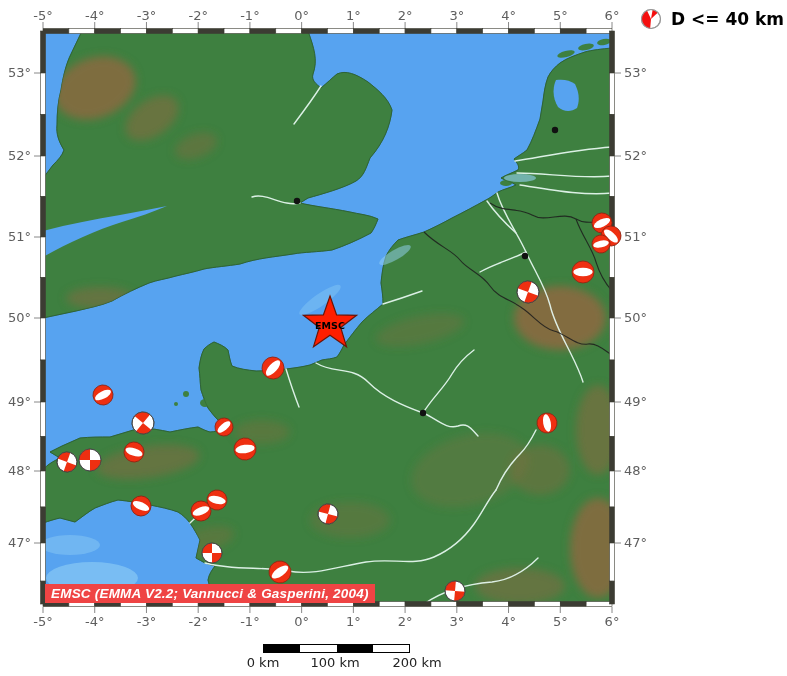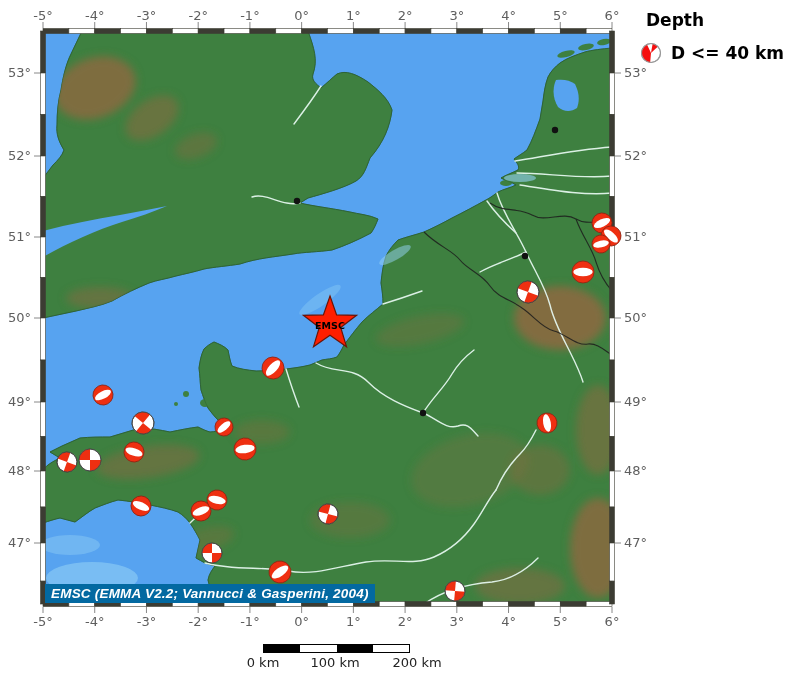--- a/index.html
+++ b/index.html
@@ -1,19 +1,19 @@
 <!DOCTYPE html>
 <html><head>
 <meta charset="utf-8">
 <style>
   html,body{margin:0;padding:0;background:#fff;}
   .stage{position:relative;width:787px;height:676px;background:#fff;overflow:hidden;
          font-family:"DejaVu Sans",sans-serif;}
   svg text{font-family:"DejaVu Sans",sans-serif;}
-  .credit-box{position:absolute;left:45px;top:584px;background:#0369a1;color:#fff;
+  .credit-box{position:absolute;left:45px;top:584px;background:#ef4444;color:#fff;
               font-family:"Liberation Sans",sans-serif;font-weight:bold;font-style:italic;
               font-size:13.5px;padding:2px 6px;white-space:nowrap;letter-spacing:.2px;}
   .legend{position:absolute;left:640px;top:6px;width:146px;}
   .legend-title{font-size:17px;font-weight:bold;color:#000;margin:4px 0 10px 6px;}
   .legend-item{display:flex;align-items:center;gap:9px;height:26px;}
   .legend-label{font-size:17px;font-weight:bold;color:#000;white-space:nowrap;}
   .scalebar{position:absolute;left:243px;top:640px;width:190px;height:32px;margin-left:8px;}
   .scalebar .bar{position:absolute;left:12px;top:4px;width:145px;height:7px;
                  border:1px solid #000;display:flex;}
   .scalebar .seg{height:100%;}
@@ -417,21 +417,20 @@
       <polygon id="star-poly" stroke-width="1.2" fill="#ff1e00" stroke="#6b1405" points="330.0,296.0 336.6,314.9 356.6,315.3 340.7,327.5 346.5,346.7 330.0,335.2 313.5,346.7 319.3,327.5 303.4,315.3 323.4,314.9"></polygon>
       <text id="star-text" text-anchor="middle" font-size="9.5" font-weight="bold" fill="#000" x="330" y="329">EMSC</text>
     </g>
   </svg>
 
   
   <div class="credit-box">EMSC (EMMA V2.2; Vannucci &amp; Gasperini, 2004)</div>
 
   
   <div class="legend">
-    <div class="legend-title">Depth</div>
     <div class="legend-item">
       <svg class="lg-icon" width="22" height="22">
           <circle cx="11" cy="11" r="9.5" fill="#ffffff" stroke="#9a9a9a" stroke-width="1.1"></circle>
           <path d="M11,11 L10.17,20.46 A9.5,9.5 0 0 1 6.99,2.39 Z" fill="#f50f0f"></path>
           <path d="M11,11 L12.65,1.64 A9.5,9.5 0 0 1 17.95,4.52 Z" fill="#f50f0f"></path>
           <circle cx="11" cy="11" r="9.5" fill="none" stroke="#9a9a9a" stroke-width="1.1"></circle>
         </svg>
       <span class="legend-label">D &lt;= 40 km</span>
     </div>
   </div>

